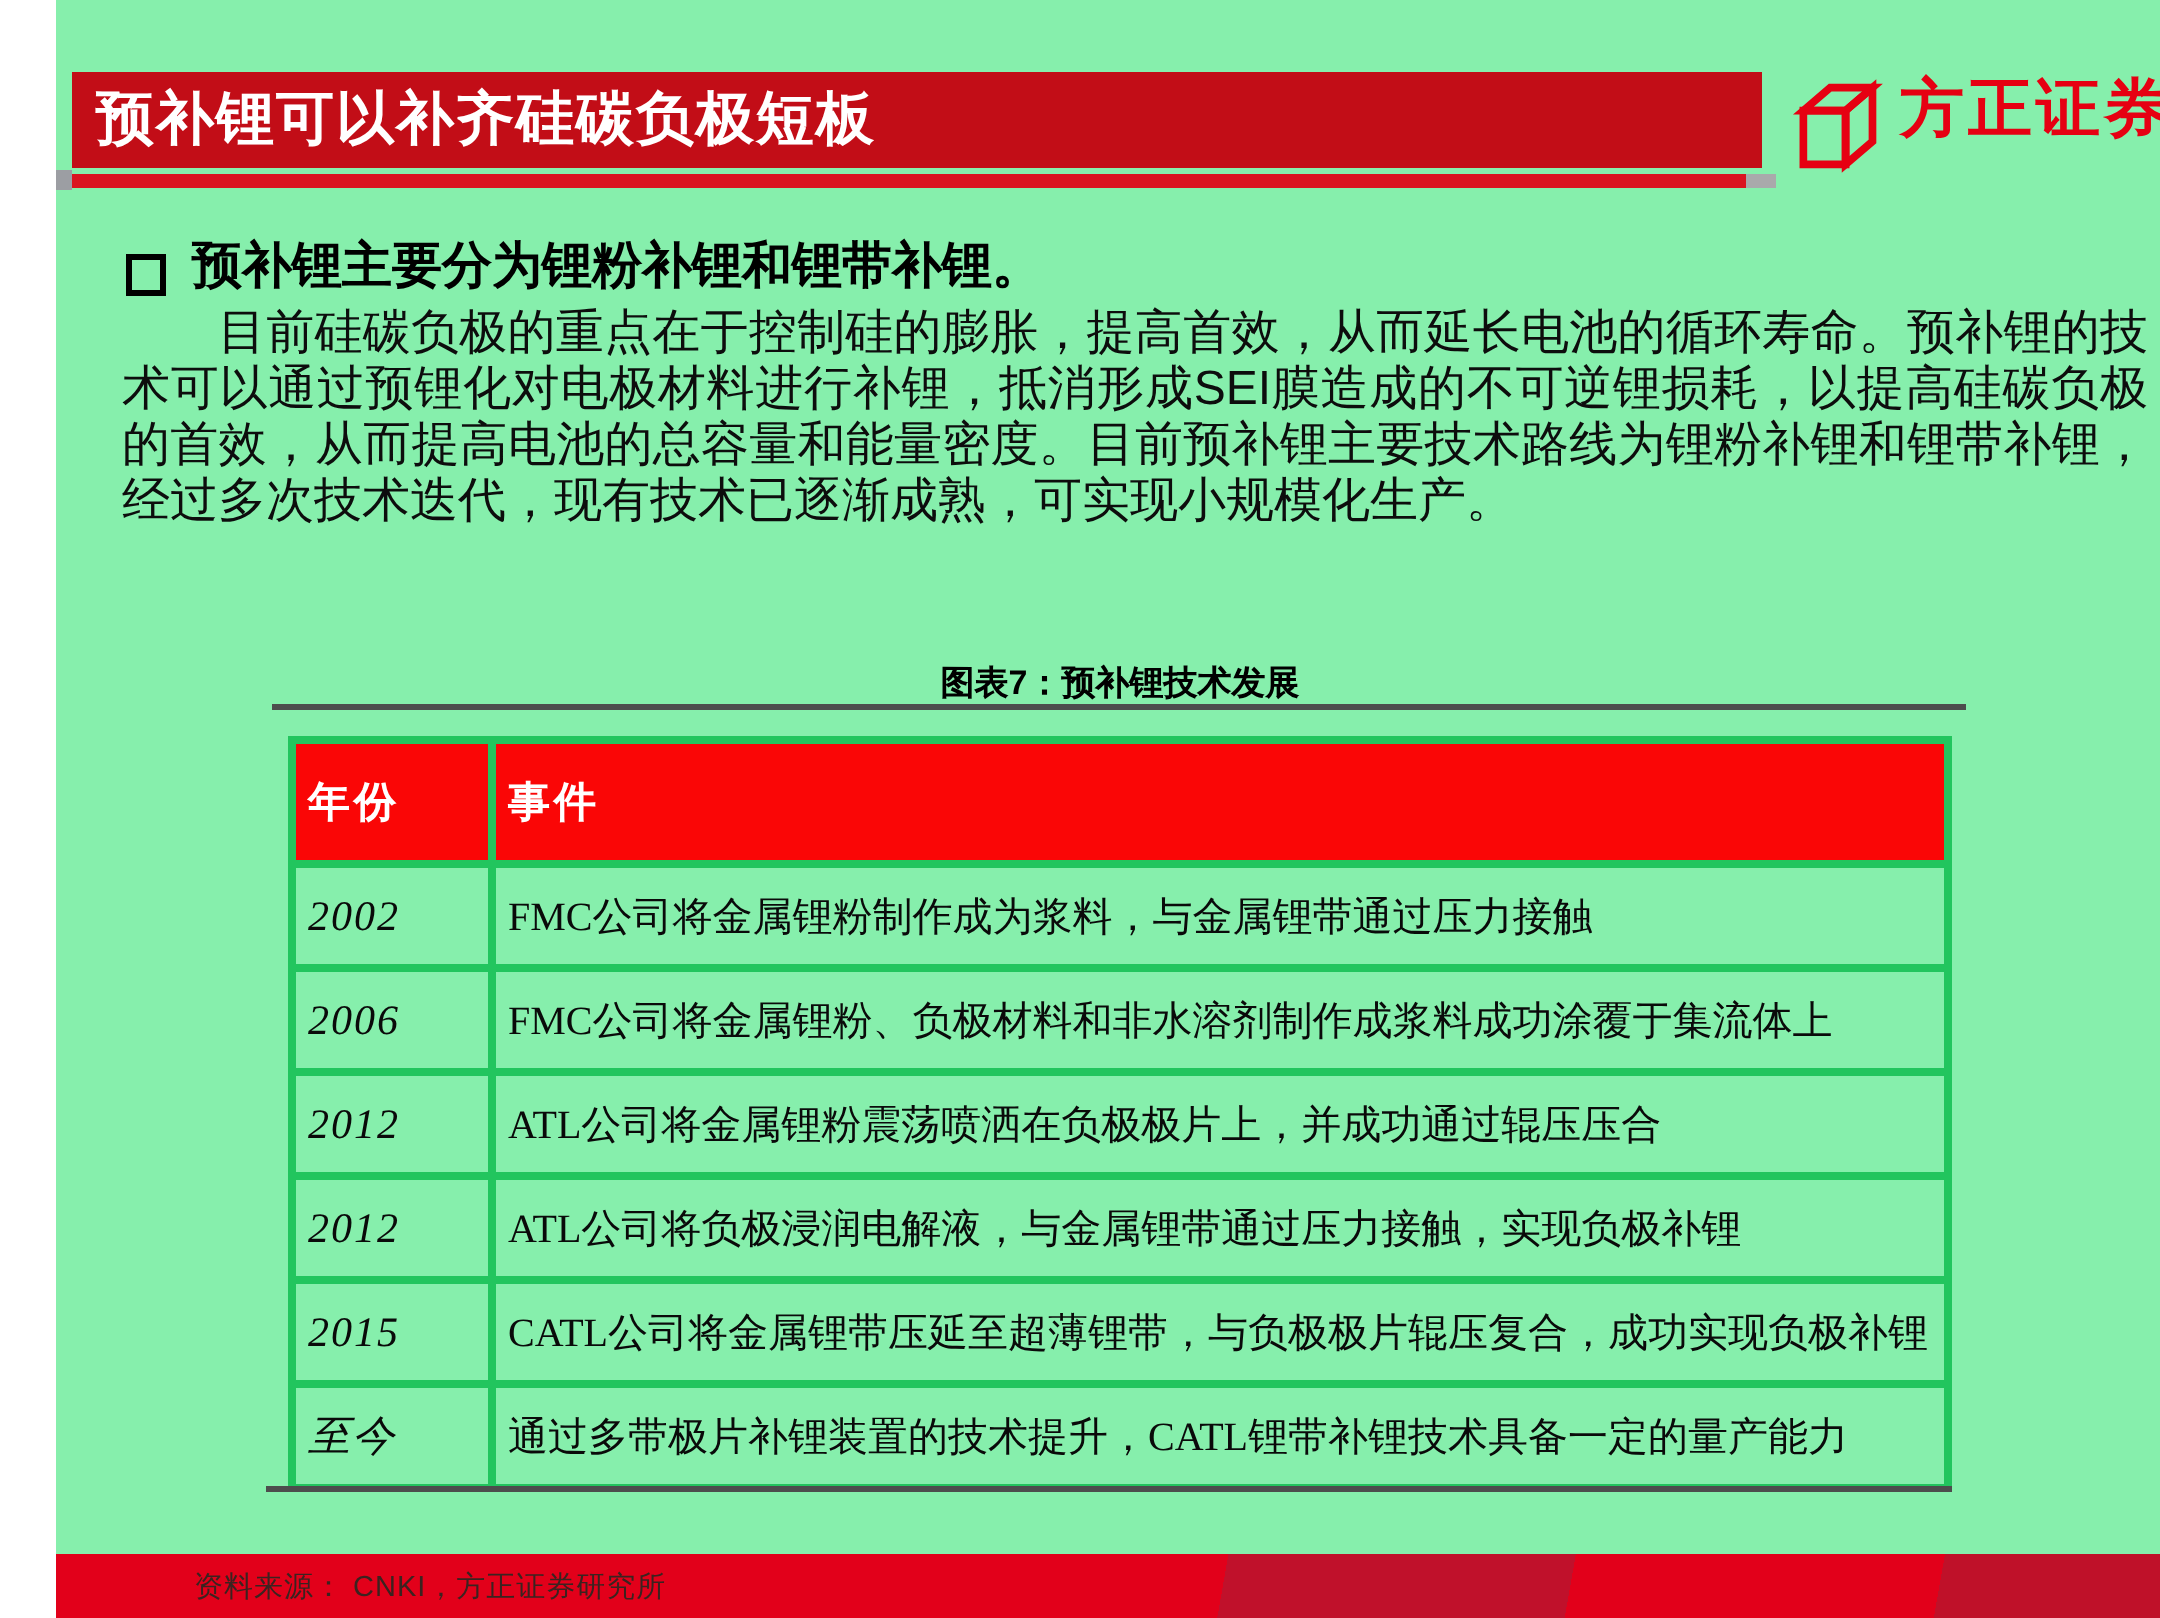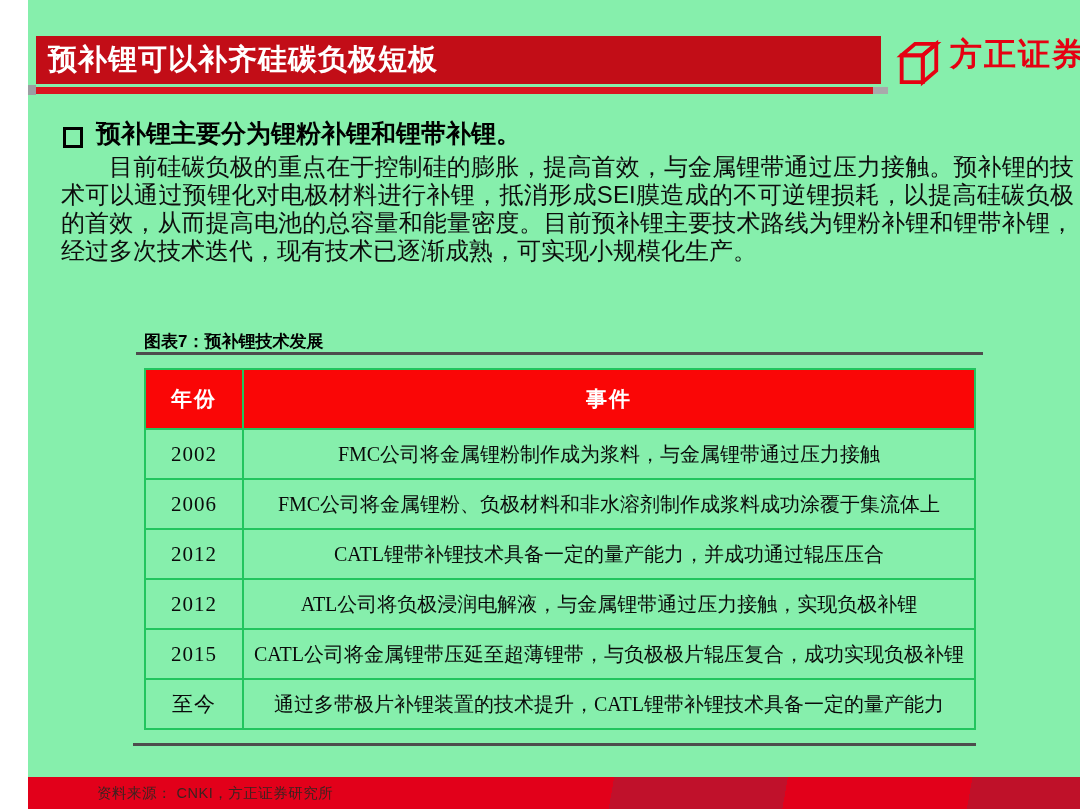--- a/index.html
+++ b/index.html
@@ -55,44 +55,44 @@
     font-size:25px;font-weight:bold;color:#000;line-height:1.2;white-space:nowrap;
   }
   
   .body-paragraph{
     position:absolute;left:33px;top:153px;width:1013px;
     font-size:24px;line-height:28px;color:#0d0d0d;
     text-indent:2em;text-align:justify;margin:0;
   }
   
   .figure-caption{
-    position:absolute;left:116px;top:330px;width:832px;text-align:left;
+    position:absolute;left:116px;top:330px;width:832px;text-align:center;
     font-size:17px;font-weight:bold;color:#000;
   }
   .caption-rule-top{
     position:absolute;left:108px;top:352px;width:847px;height:3px;background:#4d4d4d;
   }
   .caption-rule-bottom{
     position:absolute;left:105px;top:743px;width:843px;height:3px;background:#4d4d4d;
   }
   table.event-table{
     position:absolute;left:116px;top:368px;width:832px;
     border-collapse:collapse;table-layout:fixed;
     font-family:"Liberation Serif","DejaVu Serif",serif;
   }
   .event-table th,.event-table td{
-    border:2px solid #22c55e;text-align:center;vertical-align:middle;padding:0 6px;
+    border:4px solid #22c55e;text-align:left;vertical-align:middle;padding:0 6px;
   }
   .event-table th{
     background:#fa0606;color:#ffffff;height:58px;font-size:21px;font-weight:bold;
     letter-spacing:2px;
   }
   .event-table th.col-year{width:84px;}
   .event-table td{height:48px;font-size:20px;color:#0a0a0a;}
-  .event-table td.year-cell{font-size:21px;letter-spacing:1px;}
+  .event-table td.year-cell{font-size:21px;letter-spacing:1px;font-style:italic;}
   
   .footer-bar{
     position:absolute;left:0;top:777px;width:1080px;height:32px;
     background:linear-gradient(100deg,
       #e2001a 0 54%,
       #c0112b 54% 70%,
       #e2001a 70% 87%,
       #bf1129 87% 100%);
     display:flex;align-items:center;
   }
@@ -124,21 +124,21 @@
       <span class="brand-cn">方正证券</span>
       <span class="brand-en">FOUNDER SECURITIES</span>
     </span>
   </div>
 
   <div class="bullet-heading">
     <span class="square-bullet"></span>
     <span class="heading-text">预补锂主要分为锂粉补锂和锂带补锂。</span>
   </div>
 
-  <p class="body-paragraph">目前硅碳负极的重点在于控制硅的膨胀，提高首效，与金属锂带通过压力接触。预补锂的技术可以通过预锂化对电极材料进行补锂，抵消形成SEI膜造成的不可逆锂损耗，以提高硅碳负极的首效，从而提高电池的总容量和能量密度。目前预补锂主要技术路线为锂粉补锂和锂带补锂，经过多次技术迭代，现有技术已逐渐成熟，可实现小规模化生产。</p>
+  <p class="body-paragraph">目前硅碳负极的重点在于控制硅的膨胀，提高首效，从而延长电池的循环寿命。预补锂的技术可以通过预锂化对电极材料进行补锂，抵消形成SEI膜造成的不可逆锂损耗，以提高硅碳负极的首效，从而提高电池的总容量和能量密度。目前预补锂主要技术路线为锂粉补锂和锂带补锂，经过多次技术迭代，现有技术已逐渐成熟，可实现小规模化生产。</p>
 
   <div class="figure-caption">图表7：预补锂技术发展</div>
   <div class="caption-rule-top"></div>
 
   <table class="event-table">
     <thead>
       <tr>
         <th class="col-year">年份</th>
         <th class="col-event">事件</th>
       </tr>
@@ -147,21 +147,21 @@
         <tr>
           <td class="year-cell">2002</td>
           <td class="event-cell">FMC公司将金属锂粉制作成为浆料，与金属锂带通过压力接触</td>
         </tr>
         <tr>
           <td class="year-cell">2006</td>
           <td class="event-cell">FMC公司将金属锂粉、负极材料和非水溶剂制作成浆料成功涂覆于集流体上</td>
         </tr>
         <tr>
           <td class="year-cell">2012</td>
-          <td class="event-cell">CATL锂带补锂技术具备一定的量产能力，并成功通过辊压压合</td>
+          <td class="event-cell">ATL公司将金属锂粉震荡喷洒在负极极片上，并成功通过辊压压合</td>
         </tr>
         <tr>
           <td class="year-cell">2012</td>
           <td class="event-cell">ATL公司将负极浸润电解液，与金属锂带通过压力接触，实现负极补锂</td>
         </tr>
         <tr>
           <td class="year-cell">2015</td>
           <td class="event-cell">CATL公司将金属锂带压延至超薄锂带，与负极极片辊压复合，成功实现负极补锂</td>
         </tr>
         <tr>

